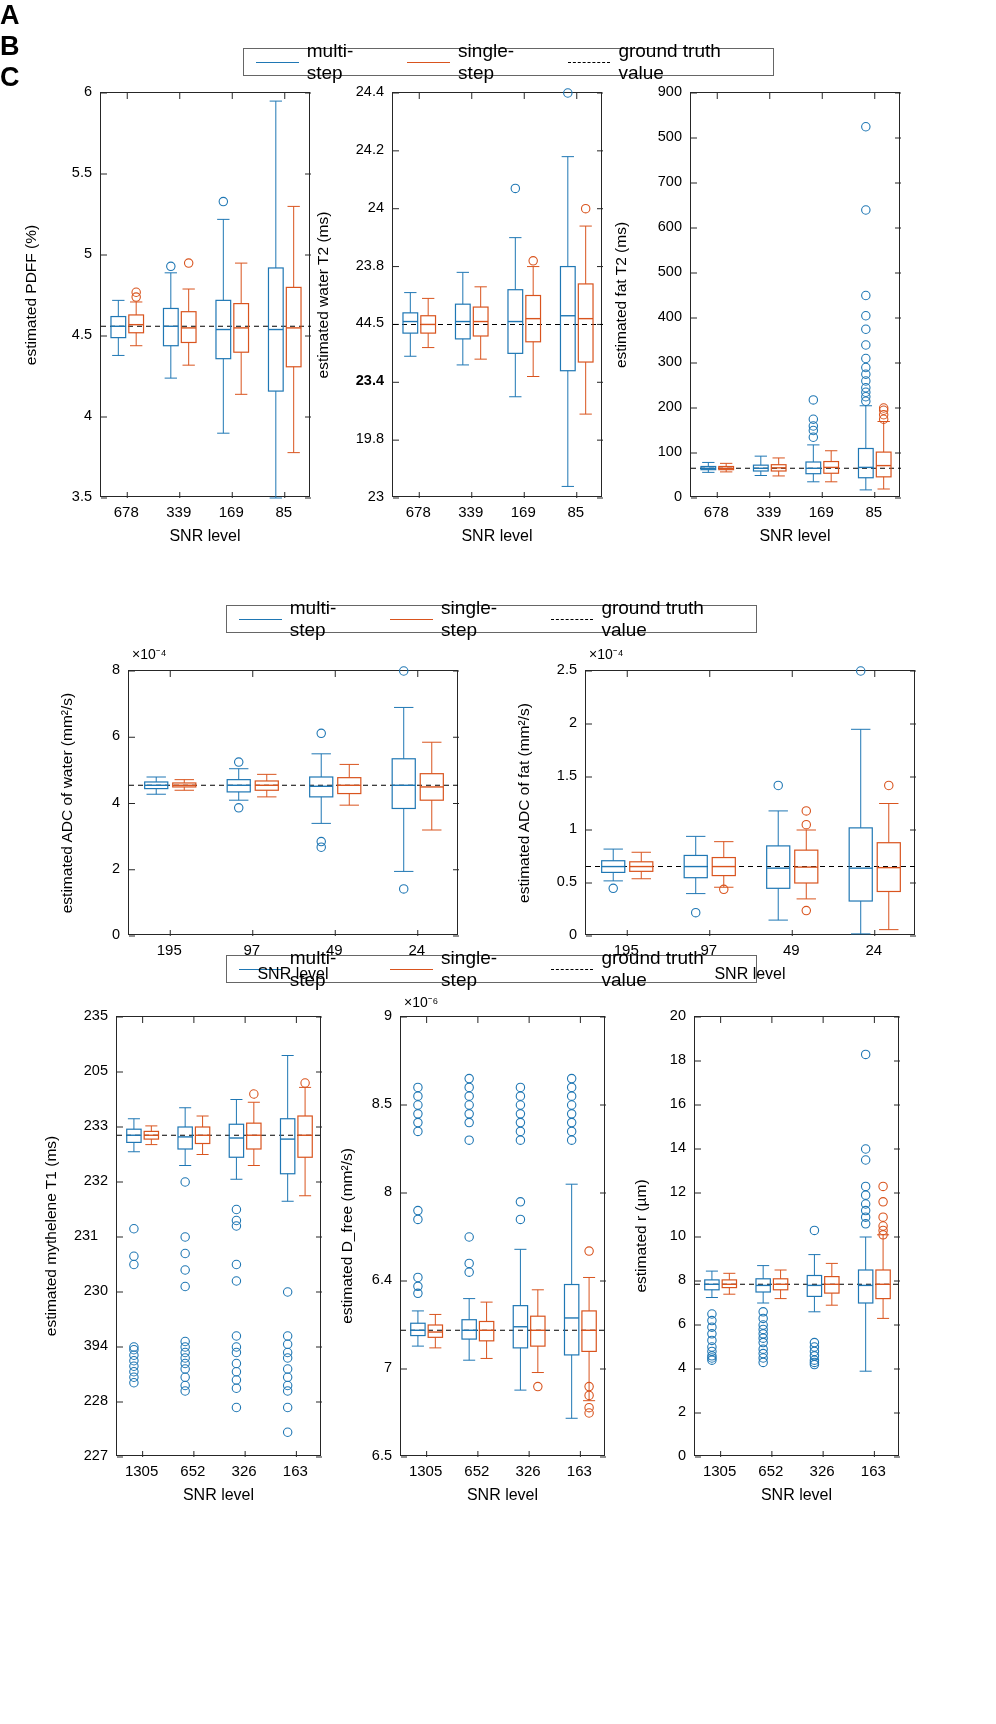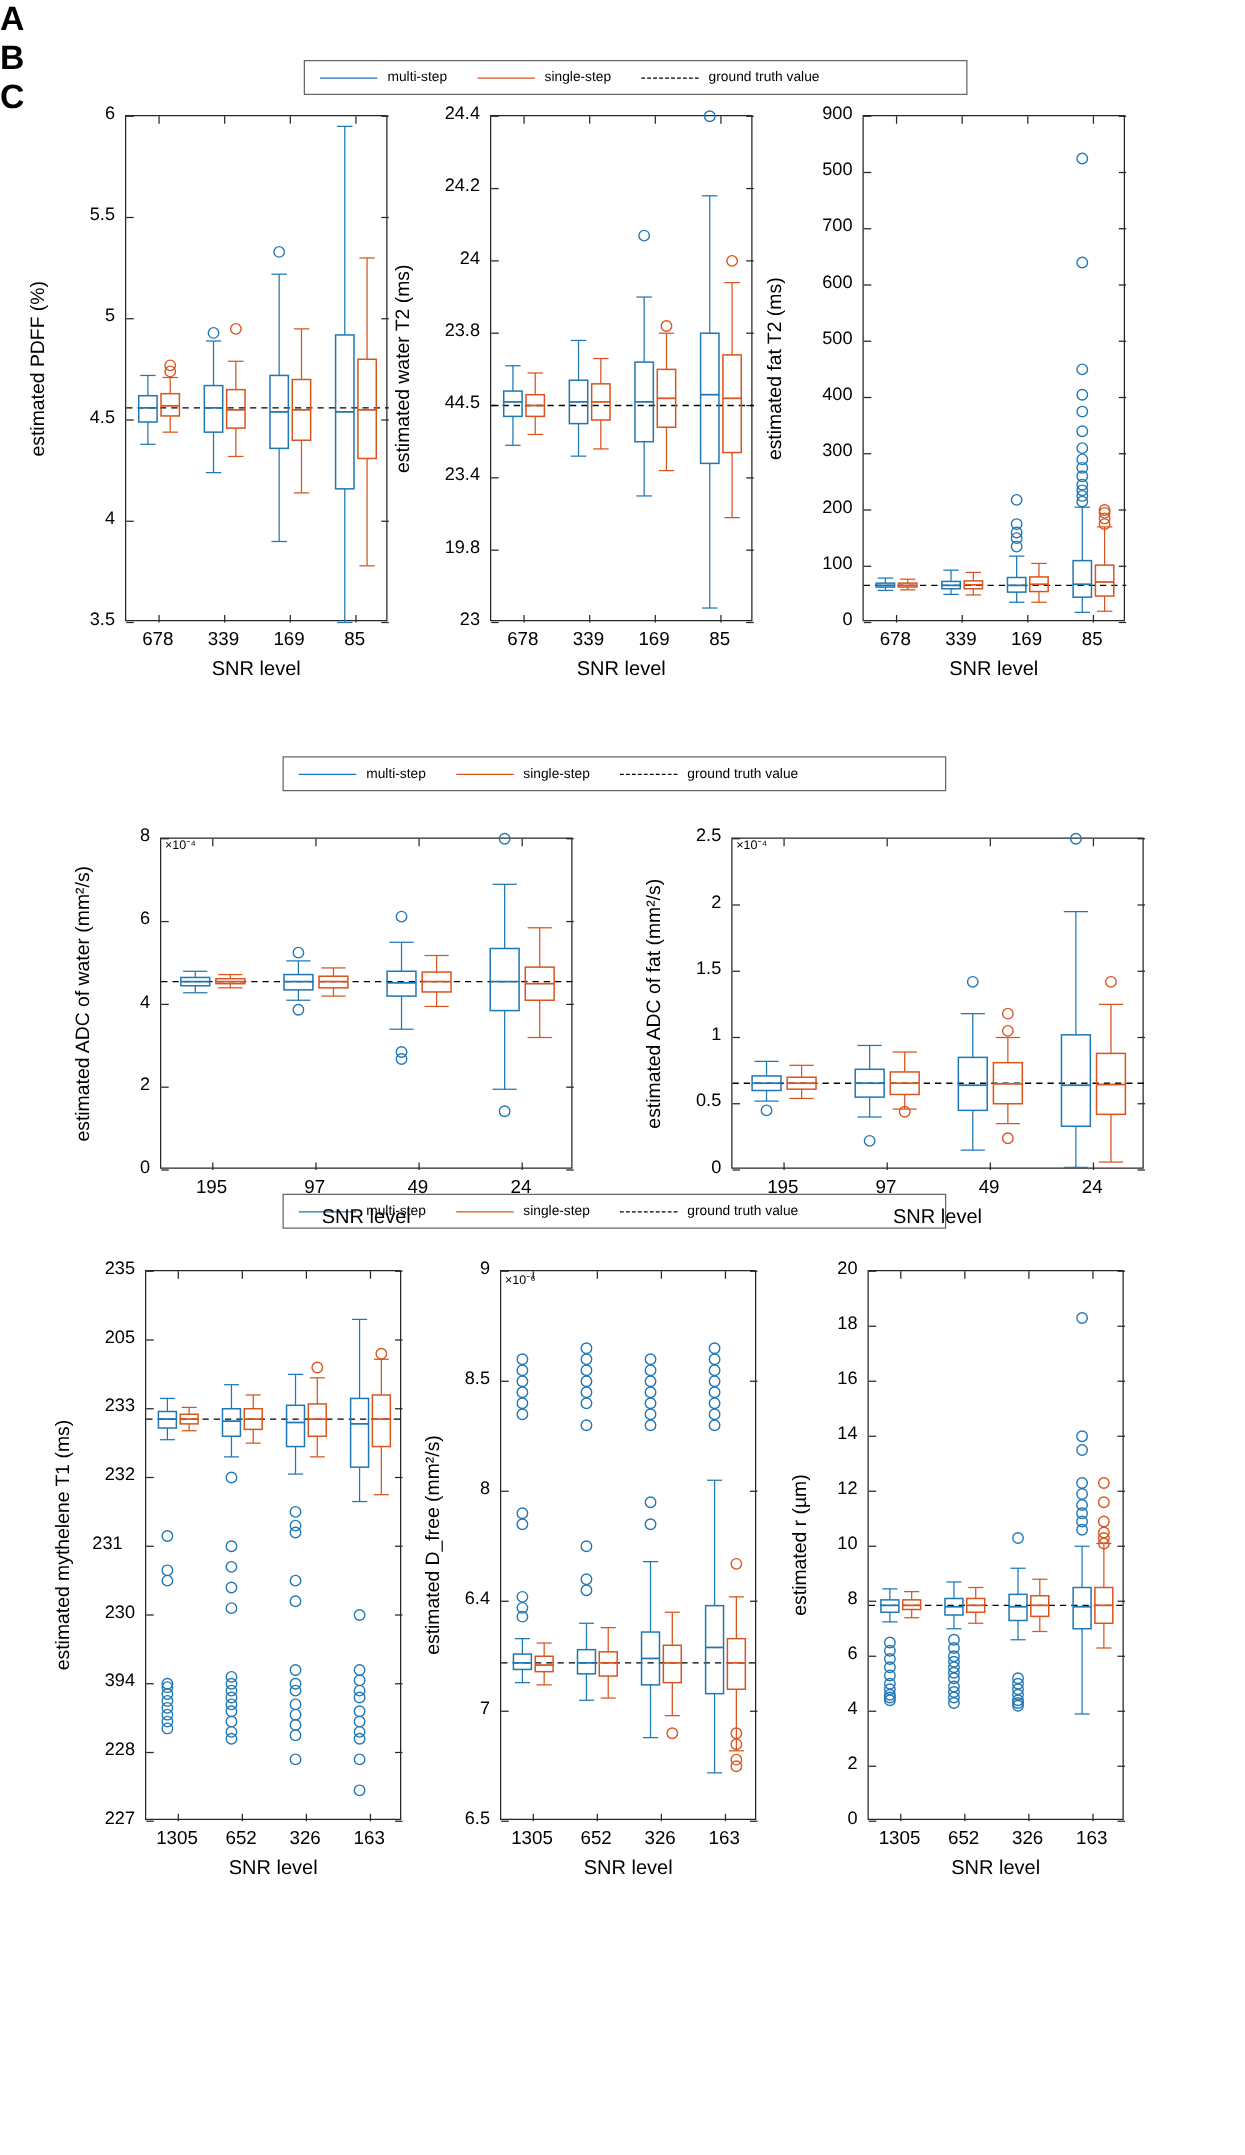--- a/index.html
+++ b/index.html
@@ -3,27 +3,27 @@
 <meta charset="utf-8">
 <style>
   html,body{margin:0;padding:0;background:#ffffff;}
   body{width:996px;height:1724px;font-family:"Liberation Sans",sans-serif;color:#000;position:relative;overflow:hidden;}
   .panel-letter{font-weight:bold;font-size:27px;font-family:"Liberation Sans",sans-serif;}
   .legend{position:absolute;border:1px solid #666;background:#fff;height:28px;display:flex;align-items:center;box-sizing:border-box;}
   .legend .item{display:flex;align-items:center;margin:0 12px;}
   .legend .swatch{width:46px;height:0;border-top:1.6px solid #1f77b4;margin-right:8px;}
   .legend .swatch.red{border-top-color:#d9541e;}
   .legend .swatch.dash{border-top:1.6px dashed #000;}
-  .legend .lbl{font-size:11px;}
+  .legend .lbl{font-size:19px;}
   .axes{position:absolute;border:1px solid #262626;box-sizing:border-box;background:#fff;}
   .ylab{position:absolute;font-size:14.5px;text-align:right;white-space:nowrap;}
   .xlab{position:absolute;font-size:15px;text-align:center;white-space:nowrap;}
   .axtitle{position:absolute;font-size:15.5px;white-space:nowrap;}
   .axtitle.rot{transform-origin:0 0;transform:rotate(-90deg);}
-  .expo{position:absolute;font-size:10px;white-space:nowrap;margin-top:24px;}
+  .expo{position:absolute;font-size:14px;white-space:nowrap;}
   svg{position:absolute;left:0;top:0;overflow:visible;}
 </style>
 </head>
 <body>
 
 <div class="panel-letter" style="left:14px;top:28px;">A</div>
 <div class="panel-letter" style="left:14px;top:595px;">B</div>
 <div class="panel-letter" style="left:14px;top:945px;">C</div>
 
 <div class="legend" id="legend-a" style="left:243px;top:48px;width:531px;">
@@ -272,21 +272,21 @@
           <line x1="186.501" y1="133.07142857142793" x2="198.84900000000002" y2="133.07142857142793" stroke="#d9541e" stroke-width="1"></line>
           <line x1="186.501" y1="321.107142857143" x2="198.84900000000002" y2="321.107142857143" stroke="#d9541e" stroke-width="1"></line>
           <rect x="185.32500000000002" y="190.92857142857164" width="14.700000000000001" height="78.1071428571428" fill="none" stroke="#d9541e" stroke-width="1.2"></rect>
           <line x1="185.32500000000002" y1="225.64285714285668" x2="200.025" y2="225.64285714285668" stroke="#d9541e" stroke-width="1.4"></line>
           <circle cx="192.675" cy="115.71428571428544" r="4.2" fill="none" stroke="#d9541e" stroke-width="1.1"></circle>
         </g>
       </svg>
     </div>
     <div class="ylab" style="left: 332px; top: 488px; width: 52px;">23</div>
     <div class="ylab" style="left: 332px; top: 430.143px; width: 52px;">19.8</div>
-    <div class="ylab" style="left: 332px; top: 372.286px; width: 52px;">23.4</div>
+    <div class="ylab" style="left: 332px; top: 372.286px; width: 52px; font-weight: bold;">23.4</div>
     <div class="ylab" style="left: 332px; top: 314.429px; width: 52px;">44.5</div>
     <div class="ylab" style="left: 332px; top: 256.571px; width: 52px;">23.8</div>
     <div class="ylab" style="left: 332px; top: 198.714px; width: 52px;">24</div>
     <div class="ylab" style="left: 332px; top: 140.857px; width: 52px;">24.2</div>
     <div class="ylab" style="left: 332px; top: 83px; width: 52px;">24.4</div>
     <div class="xlab" style="left: 388.25px; top: 503px; width: 60px;">678</div>
     <div class="xlab" style="left: 440.75px; top: 503px; width: 60px;">339</div>
     <div class="xlab" style="left: 493.25px; top: 503px; width: 60px;">169</div>
     <div class="xlab" style="left: 545.75px; top: 503px; width: 60px;">85</div>
     <div class="axtitle rot" style="left: 314px; top: 294.5px; transform: rotate(-90deg) translateX(-50%);">estimated water T2 (ms)</div>

